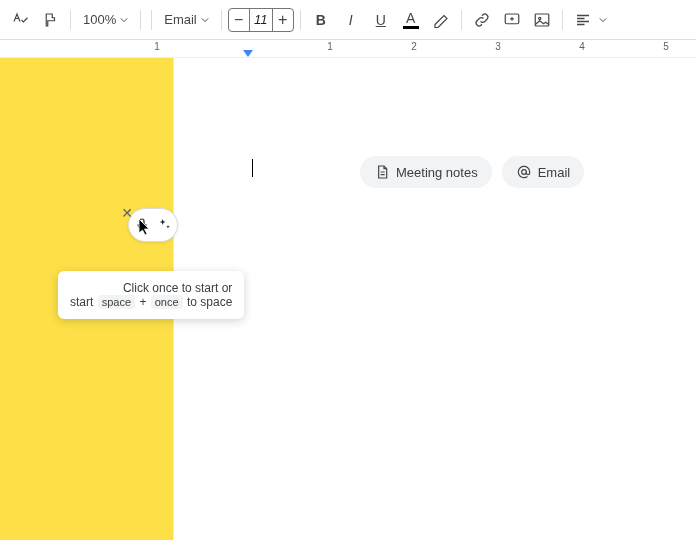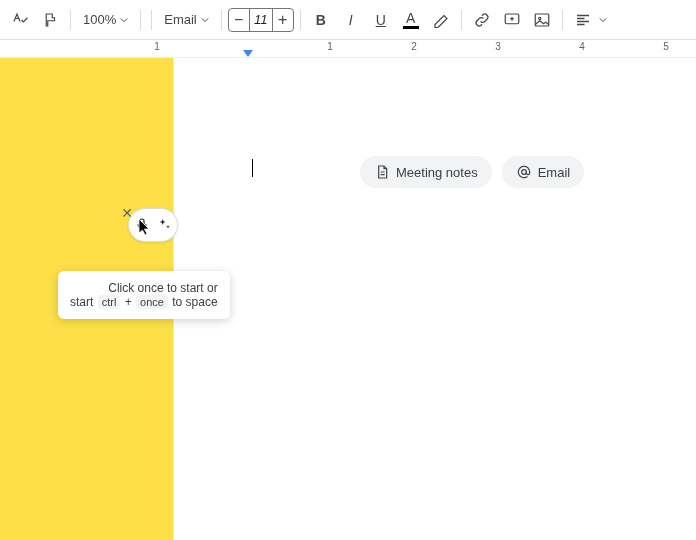--- a/index.html
+++ b/index.html
@@ -166,19 +166,19 @@
       </svg>
   </div>
   <svg class="mouse-ptr" width="14" height="18" viewBox="0 0 14 18">
     <path d="M1 1l0 14 3.5-3 2.5 5 2-1-2.5-5 4.5 0z" fill="#000" stroke="#fff" stroke-width="0.8"></path>
   </svg>
 
   <div class="tooltip">
     <div>Click once to start or</div>
     <div>
       <span>start</span>
-      <span class="kbd">ctrl</span>
+      <span class="kbd">space</span>
       <span>+</span>
       <span class="kbd">once</span>
       <span>to space</span>
     </div>
   </div>
 </div>
 
 </body></html>

